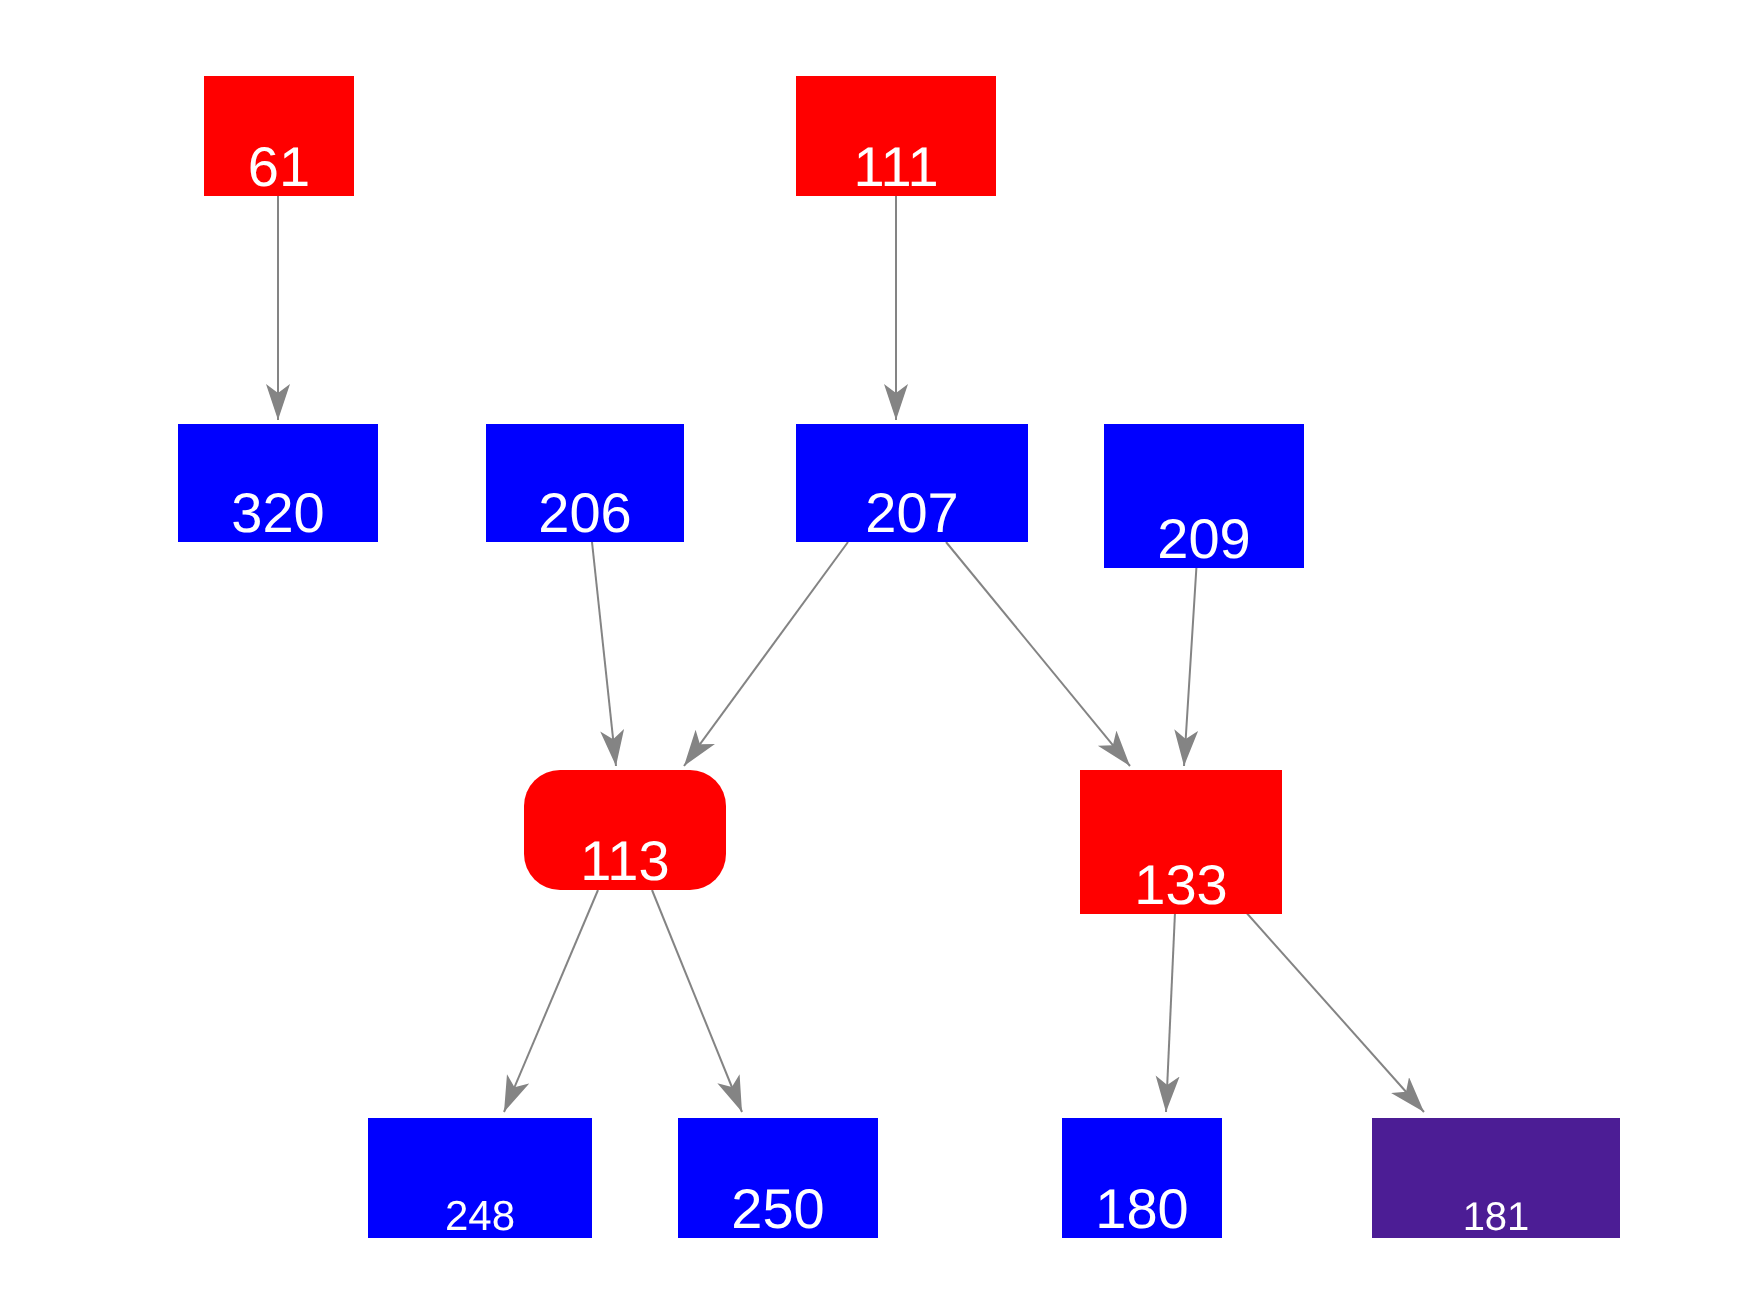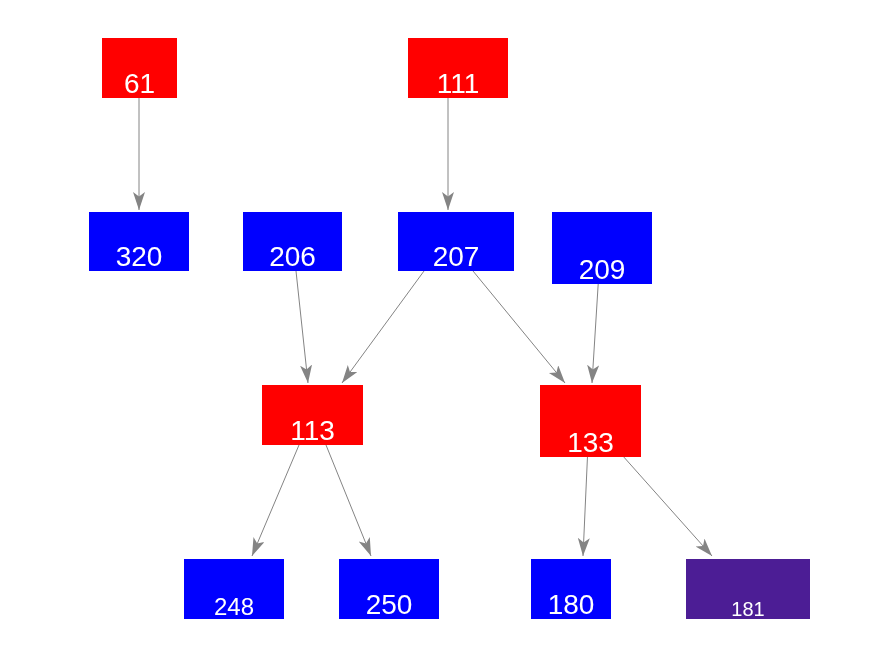--- a/index.html
+++ b/index.html
@@ -61,42 +61,42 @@
       <line x1="599" y1="271" x2="592" y2="383" stroke="#848484" stroke-width="1" marker-end="url(#arrowhead)"></line>
       <line x1="299" y1="445" x2="252" y2="556" stroke="#848484" stroke-width="1" marker-end="url(#arrowhead)"></line>
       <line x1="326" y1="445" x2="371" y2="556" stroke="#848484" stroke-width="1" marker-end="url(#arrowhead)"></line>
       <line x1="588" y1="445" x2="583" y2="556" stroke="#848484" stroke-width="1" marker-end="url(#arrowhead)"></line>
       <line x1="614" y1="446" x2="712" y2="556" stroke="#848484" stroke-width="1" marker-end="url(#arrowhead)"></line>
     </svg>
   <div id="nodes-layer">
       <div class="graph-node" style="left: 102px; top: 38px; width: 75px; height: 60px; background: rgb(255, 0, 0); color: rgb(255, 255, 255); font-size: 28px;">
         <span>61</span>
       </div>
-      <div class="graph-node" style="left: 398px; top: 38px; width: 100px; height: 60px; background: rgb(255, 0, 0); color: rgb(255, 255, 255); font-size: 28px; margin-left: 10px;">
+      <div class="graph-node" style="left: 398px; top: 38px; width: 100px; height: 60px; background: rgb(255, 0, 0); color: rgb(255, 255, 255); font-size: 28px;">
         <span>111</span>
       </div>
       <div class="graph-node" style="left: 89px; top: 212px; width: 100px; height: 59px; background: rgb(0, 0, 255); color: rgb(255, 255, 255); font-size: 28px;">
         <span>320</span>
       </div>
       <div class="graph-node" style="left: 243px; top: 212px; width: 99px; height: 59px; background: rgb(0, 0, 255); color: rgb(255, 255, 255); font-size: 28px;">
         <span>206</span>
       </div>
       <div class="graph-node" style="left: 398px; top: 212px; width: 116px; height: 59px; background: rgb(0, 0, 255); color: rgb(255, 255, 255); font-size: 28px;">
         <span>207</span>
       </div>
       <div class="graph-node" style="left: 552px; top: 212px; width: 100px; height: 72px; background: rgb(0, 0, 255); color: rgb(255, 255, 255); font-size: 28px;">
         <span>209</span>
       </div>
-      <div class="graph-node" style="left: 262px; top: 385px; width: 101px; height: 60px; background: rgb(255, 0, 0); color: rgb(255, 255, 255); font-size: 28px;">
+      <div class="graph-node" style="left: 262px; top: 385px; width: 101px; height: 60px; background: rgb(255, 0, 0); color: rgb(255, 255, 255); font-size: 28px; border-radius: 18px;">
         <span>113</span>
       </div>
       <div class="graph-node" style="left: 540px; top: 385px; width: 101px; height: 72px; background: rgb(255, 0, 0); color: rgb(255, 255, 255); font-size: 28px;">
         <span>133</span>
       </div>
-      <div class="graph-node" style="left: 184px; top: 559px; width: 100px; height: 60px; background: rgb(0, 0, 255); color: rgb(255, 255, 255); font-size: 24px;">
+      <div class="graph-node" style="left: 184px; top: 559px; width: 112px; height: 60px; background: rgb(0, 0, 255); color: rgb(255, 255, 255); font-size: 21px;">
         <span>248</span>
       </div>
       <div class="graph-node" style="left: 339px; top: 559px; width: 100px; height: 60px; background: rgb(0, 0, 255); color: rgb(255, 255, 255); font-size: 28px;">
         <span>250</span>
       </div>
       <div class="graph-node" style="left: 531px; top: 559px; width: 80px; height: 60px; background: rgb(0, 0, 255); color: rgb(255, 255, 255); font-size: 28px;">
         <span>180</span>
       </div>
       <div class="graph-node" style="left: 686px; top: 559px; width: 124px; height: 60px; background: #4c1d95; color: rgb(255, 255, 255); font-size: 20px;">
         <span>181</span>

